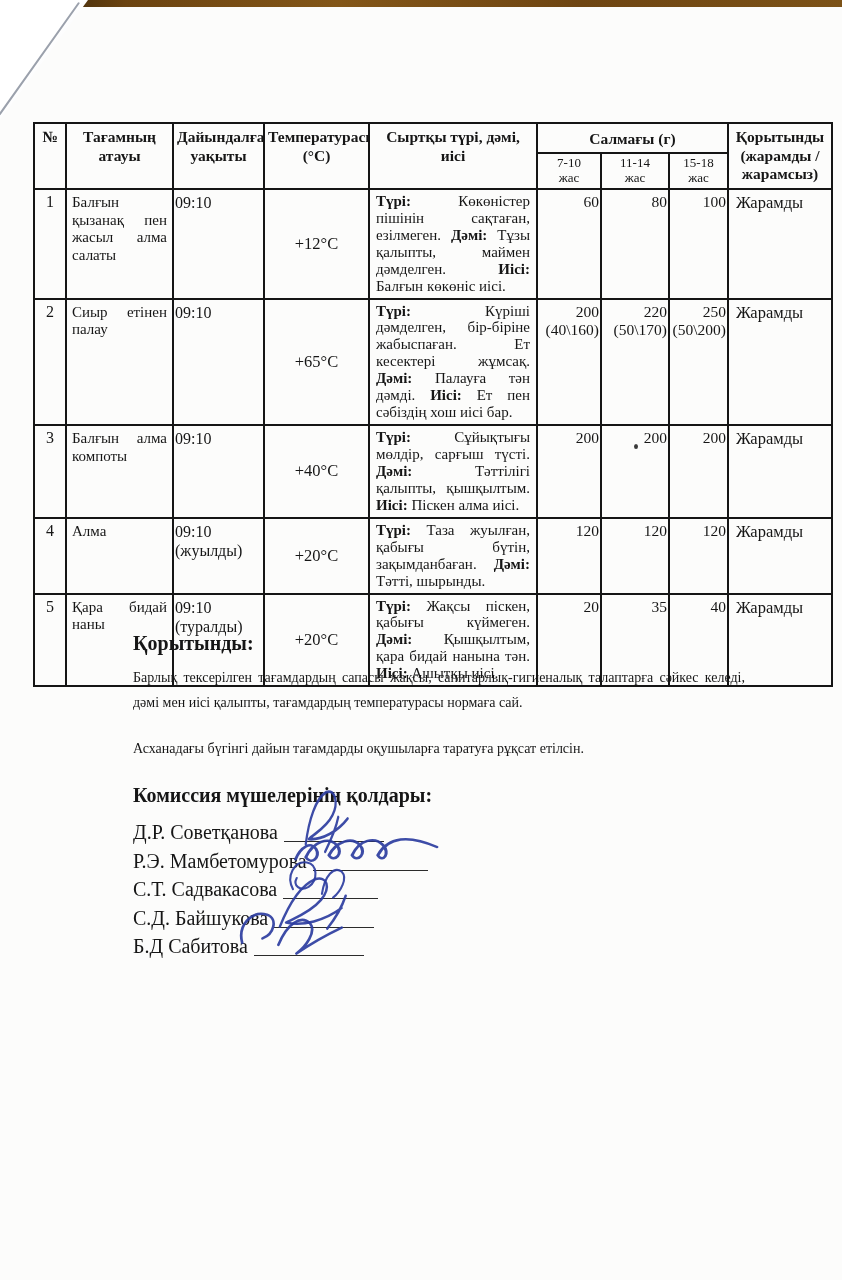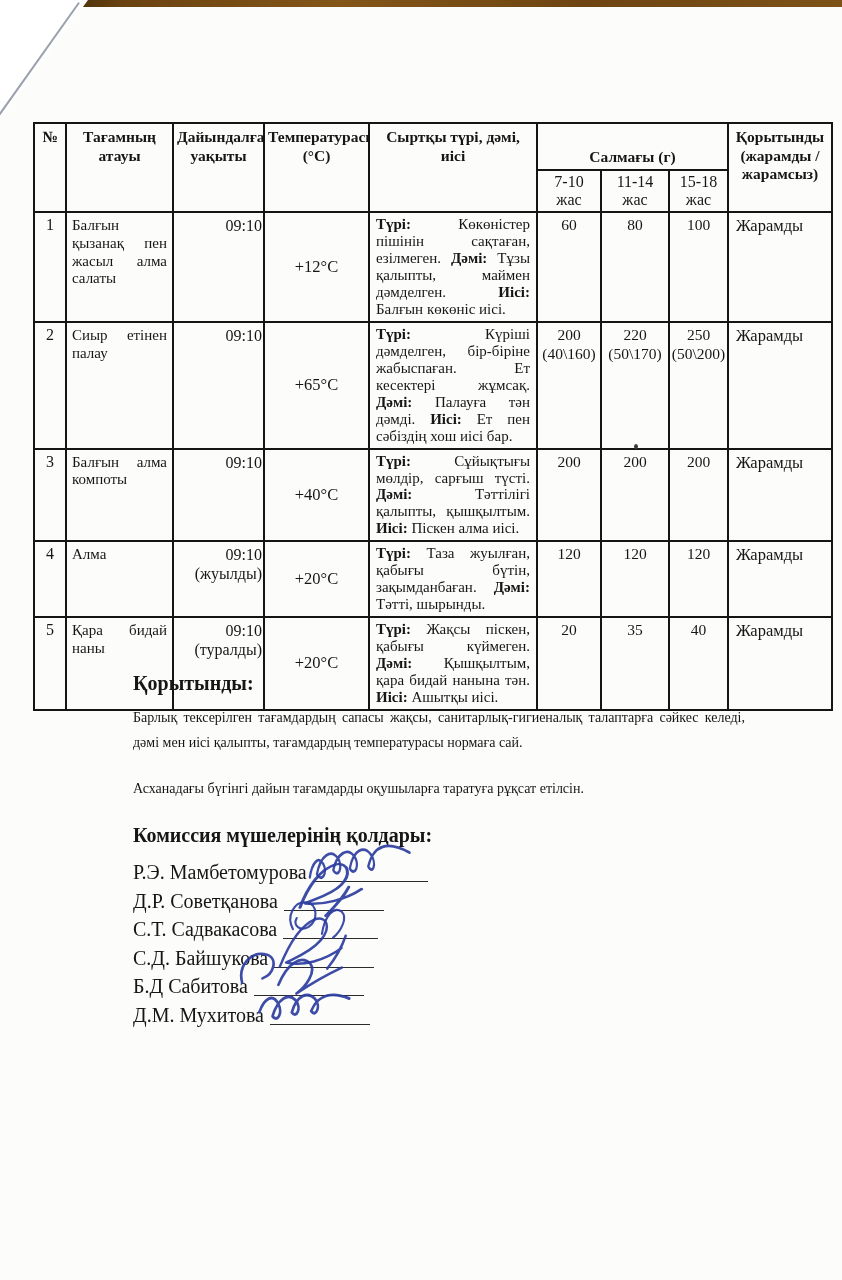--- a/index.html
+++ b/index.html
@@ -14,35 +14,35 @@
     clip-path:polygon(0 0,88px 0,0 120px);
     background:linear-gradient(125deg,#ffffff 45%,#eef0f4 80%,#d9dce3 100%);z-index:3;}
   .fold-line{position:absolute;left:80px;top:3px;width:138px;height:2px;background:#9ba1ac;
     transform:rotate(125.4deg);transform-origin:0 0;z-index:4;border-radius:2px;}
   .ink-dot{position:absolute;left:634px;top:444px;width:4px;height:5px;background:#3a3a3a;border-radius:50%;}
 
   
   table.food-table{position:absolute;left:33px;top:122px;width:798px;border-collapse:collapse;table-layout:fixed;}
   .food-table th,.food-table td{border:2px solid #151515;vertical-align:top;overflow:hidden;}
   .food-table th{font-weight:bold;text-align:center;font-size:15.5px;line-height:1.2;padding:4px 3px 2px;}
-  .food-table th.sub{font-weight:normal;font-size:16px;line-height:1.15;padding-top:2px;white-space:pre-line;}
-  .food-table th.weight-h{padding-top:24px;}
+  .food-table th.sub{font-weight:normal;font-size:13px;line-height:1.15;padding-top:2px;white-space:pre-line;}
+  .food-table th.weight-h{padding-top:6px;}
   tr.hr1{height:30px;} tr.hr2{height:33px;}
   tr.r1{height:107px;} tr.r2{height:112px;} tr.r3{height:88px;} tr.r4{height:66px;} tr.r5{height:90px;}
   td.c-num{text-align:center;font-size:16px;padding-top:3px;}
   td.c-name{font-size:15px;line-height:1.18;padding:4px 5px;text-align:justify;}
-  td.c-time{text-align:right;font-size:16px;line-height:1.2;padding-top:3px;white-space:pre-line;margin-left:9px;}
+  td.c-time{text-align:left;font-size:16px;line-height:1.2;padding-top:3px;white-space:pre-line;margin-left:9px;}
   td.c-temp{text-align:center;font-size:16.5px;vertical-align:middle;}
   td.c-app{font-size:15px;line-height:1.13;padding:3px 6px;text-align:justify;}
   td.c-app b{font-weight:bold;}
-  td.c-w{text-align:center;font-size:15.5px;line-height:1.2;padding-top:3px;white-space:pre-line;}
+  td.c-w{text-align:right;font-size:15.5px;line-height:1.2;padding-top:3px;white-space:pre-line;}
   td.c-verdict{font-size:16.5px;padding:3px 2px 0 7px;}
 
   
-  .content{position:absolute;left:133px;top:670px;width:612px;}
+  .content{position:absolute;left:133px;top:630px;width:612px;}
   .content h3{font-size:20px;font-weight:bold;margin:0 0 1px 0;line-height:27px;}
   .content p{font-size:14px;line-height:25px;margin:8px 0 21px 0;text-align:justify;}
   .content p.last-short{text-align:left;}
   .sig-title{margin-bottom:9px !important;}
   .sig-row{position:relative;font-size:20px;line-height:28.5px;white-space:nowrap;}
   .sig-name{display:inline-block;}
   .sig-line{position:relative;display:inline-block;height:20px;border-bottom:1.6px solid #2b2b2b;
     margin-left:6px;top:3px;}
   .scribble{position:absolute;left:-16px;bottom:-14px;width:126px;height:72px;overflow:visible;}
   .scribble path{fill:none;stroke:#2d3da0;stroke-width:2.4;stroke-linecap:round;stroke-linejoin:round;opacity:.92;}
@@ -157,33 +157,30 @@
   </table>
 
   <div class="ink-dot"></div>
 
   <div class="content">
     <h3>Қорытынды:</h3>
     <p>Барлық тексерілген тағамдардың сапасы жақсы, санитарлық-гигиеналық талаптарға сәйкес келеді, дәмі мен иісі қалыпты, тағамдардың температурасы нормаға сай.</p>
     <p class="last-short">Асханадағы бүгінгі дайын тағамдарды оқушыларға таратуға рұқсат етілсін.</p>
     <h3 class="sig-title">Комиссия мүшелерінің қолдары:</h3>
     <div id="signature-list">
+        <div class="sig-row"><span class="sig-name">Д.Р. Советқанова</span><span class="sig-line" style="width: 100px;"><svg class="scribble" viewBox="0 0 120 70">
+              <path d="M30 54 C36 34 46 16 58 12 C68 10 70 22 62 32 C54 42 40 46 34 50 C48 52 66 46 78 36 M50 62 C58 52 64 44 68 34"></path>
+            </svg></span></div>
         <div class="sig-row"><span class="sig-name">Р.Э. Мамбетомурова</span><span class="sig-line" style="width: 115px;"><svg class="scribble" viewBox="0 0 120 70">
               <path d="M4 46 C8 34 16 28 20 36 C24 44 16 52 12 44 C18 28 30 24 36 32 C42 40 34 50 30 42 C36 28 48 24 54 32 C60 40 52 50 48 42 C54 26 66 24 72 32 C78 40 72 50 68 42 C76 24 92 22 114 34"></path>
-            </svg></span></div>
-        <div class="sig-row"><span class="sig-name">Д.Р. Советқанова</span><span class="sig-line" style="width: 100px;"><svg class="scribble" viewBox="0 0 120 70">
-              <path d="M30 54 C36 34 46 16 58 12 C68 10 70 22 62 32 C54 42 40 46 34 50 C48 52 66 46 78 36 M50 62 C58 52 64 44 68 34"></path>
             </svg></span></div>
         <div class="sig-row"><span class="sig-name">С.Т. Садвакасова</span><span class="sig-line" style="width: 95px;"><svg class="scribble" viewBox="0 0 120 70">
               <path d="M16 44 C10 28 22 12 36 16 C48 20 46 38 34 44 C24 48 16 40 22 32 M48 54 C54 34 66 24 74 32 C80 40 70 54 60 60"></path>
             </svg></span></div>
         <div class="sig-row"><span class="sig-name">С.Д. Байшукова</span><span class="sig-line" style="width: 100px;"><svg class="scribble" viewBox="0 0 120 70">
               <path d="M20 56 C28 36 40 16 54 10 C66 6 70 18 60 30 C50 42 34 48 26 52 C42 56 64 50 80 38 M66 58 C74 48 80 38 84 26"></path>
             </svg></span></div>
         <div class="sig-row"><span class="sig-name">Б.Д Сабитова</span><span class="sig-line" style="width: 110px;"><svg class="scribble" viewBox="0 0 120 70">
               <path d="M8 44 C4 28 16 14 30 18 C40 22 36 36 26 40 M40 46 C48 26 60 18 68 26 C74 34 64 48 56 54 C70 44 84 36 96 30"></path>
             </svg></span></div>
-        <div class="sig-row"><span class="sig-name">Д.М. Мухитова</span><span class="sig-line" style="width: 100px;"><svg class="scribble" viewBox="0 0 120 70">
-              <path d="M6 40 C12 28 20 26 24 34 C28 42 22 50 18 44 C24 30 34 26 40 32 C46 38 40 48 36 42 C42 28 52 26 58 32 C64 38 58 48 54 42 C62 28 76 28 90 34"></path>
-            </svg></span></div>
       </div>
   </div>
 </div>
 
 </body></html>

